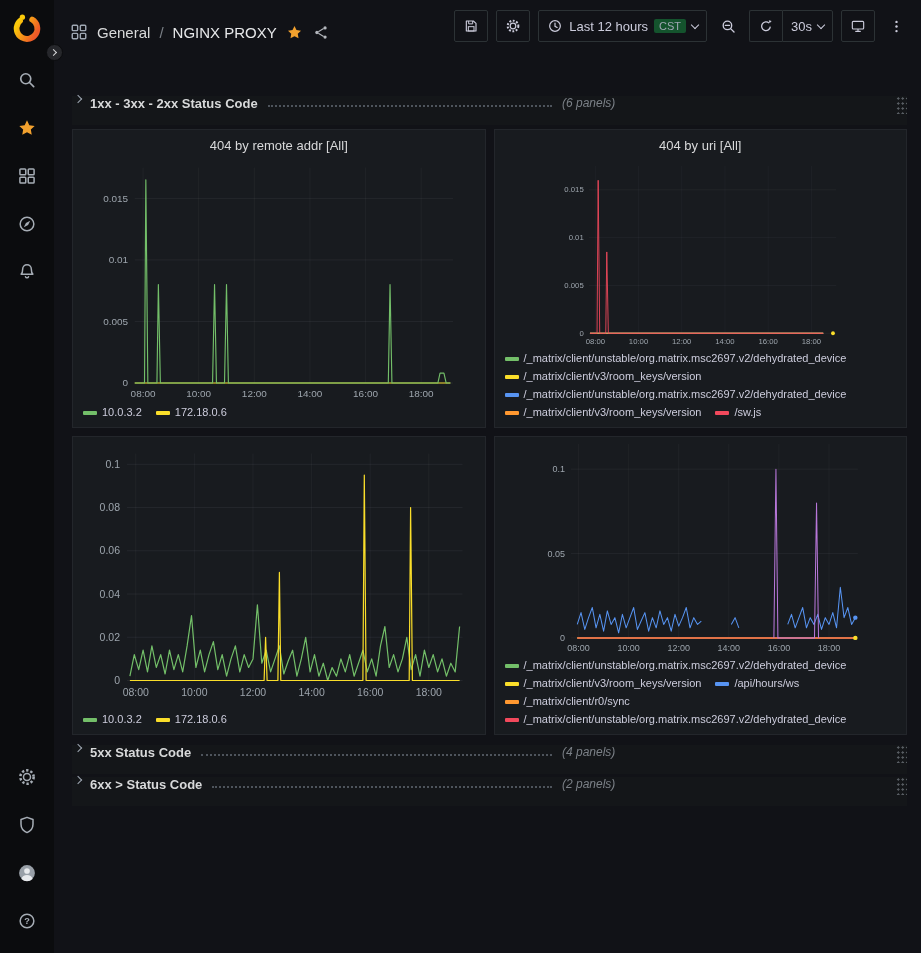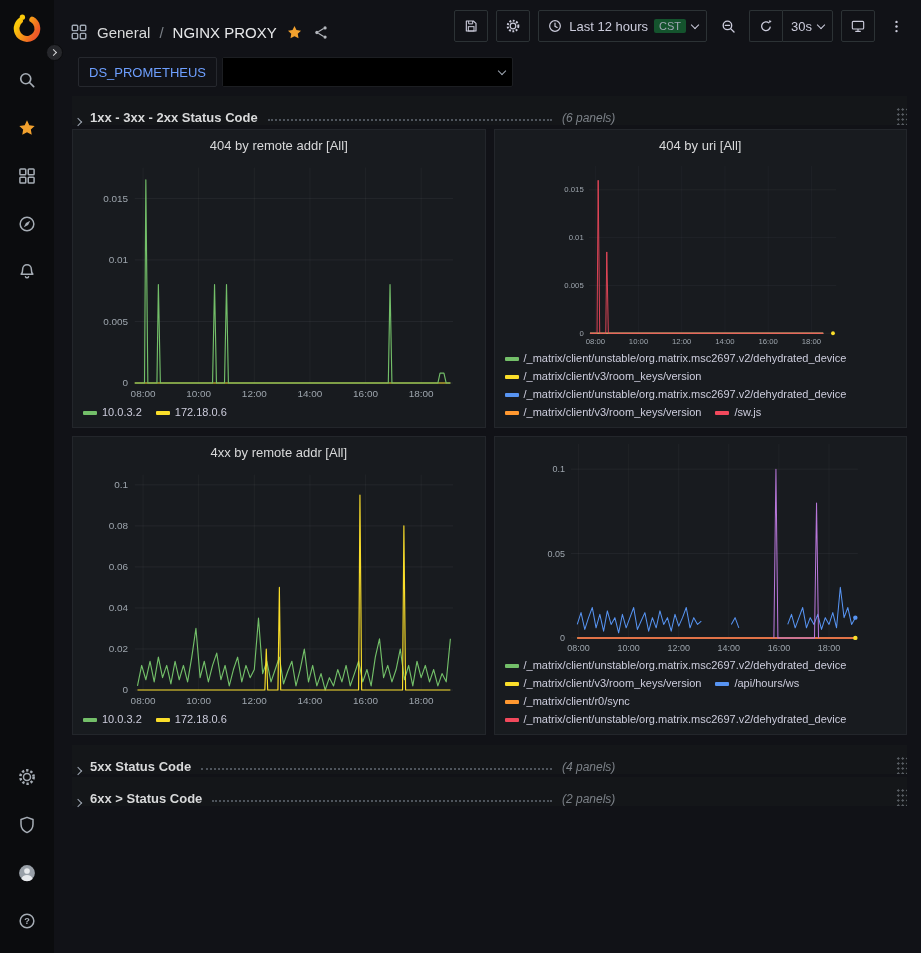--- a/index.html
+++ b/index.html
@@ -75,21 +75,21 @@
     display:flex; align-items:center; gap:8px; padding:0 9px;
     border:1px solid #26282e; border-radius:2px;
     background:#111217; color:#ccccdc; font-size:13px; cursor:pointer; font-family:inherit;
   }
   .var-value.redacted { padding:0 7px 0 0; background:#000; border-color:#1c1e22; }
   .black-box { width:268px; height:28px; background:#000; display:inline-block; }
   .var-value .chev { color:#9fa7b3; }
 
   
   .dash { flex:1; padding:4px 14px 0 18px; overflow:hidden; }
-  .row-head { display:flex; align-items:flex-end; height:29px; margin-bottom:3px; cursor:pointer; color:#d8d9da; }
+  .row-head { display:flex; align-items:flex-start; height:29px; margin-bottom:3px; cursor:pointer; color:#d8d9da; }
   .row-head.banded { background:#141619; }
   .row-chev { margin:0 9px 0 3px; color:#9fa7b3; flex:0 0 auto; }
   .row-title-wrap { display:flex; align-items:center; width:472px; min-width:0; }
   .row-title { font-size:13px; font-weight:700; white-space:nowrap; }
   .row-dots { flex:1; height:0; border-bottom:2px dotted #4e545c; margin:0 10px; transform:translateY(2px); }
   .row-count { font-size:12px; font-style:italic; color:#7b8087; white-space:nowrap; }
   .row-drag { margin-left:auto; width:11px; height:18px; cursor:grab;
     background-image:radial-gradient(circle,#585d63 1px,transparent 1.3px); background-size:4.5px 5px; }
 
   
@@ -275,27 +275,20 @@
           <svg viewBox="0 0 24 24">
             <circle cx="12" cy="5.5" r="1.7" fill="currentColor"></circle>
               <circle cx="12" cy="12" r="1.7" fill="currentColor"></circle>
               <circle cx="12" cy="18.5" r="1.7" fill="currentColor"></circle>
           </svg>
         </button>
       </div>
     </header>
 
     <div class="subnav">
-      <div class="var">
-        <span class="var-label">DS_PROMETHEUS</span>
-        <button class="var-value redacted">
-          <span class="black-box"></span>
-          <span class="chev down"></span>
-        </button>
-      </div>
     </div>
 
     <main class="dash">
 
       <div class="row-head banded">
         <span class="chev right row-chev"></span>
         <div class="row-title-wrap">
           <span class="row-title">1xx - 3xx - 2xx Status Code</span>
           <span class="row-dots"></span>
         </div>
@@ -397,23 +390,20 @@
                   <span>/_matrix/client/v3/room_keys/version</span>
                 </span>
                 <span class="legend-item">
                   <span class="legend-swatch" style="background: rgb(242, 73, 92);"></span>
                   <span>/sw.js</span>
                 </span>
               </div>
           </div>
         </section>
         <section class="panel">
-          <header class="panel-title">
-              <span>4xx by remote addr [All]</span>
-            </header>
           <div class="panel-body">
             <svg class="chart" viewBox="0 0 395.5 255">
                 <line x1="54.79039301310043" y1="8" x2="54.79039301310043" y2="235" stroke="rgba(204,204,220,0.05)" stroke-width="1"></line>
                 <text x="54.79039301310043" y="250" text-anchor="middle" fill="#9da5ad" font-size="10.5">08:00</text>
                 <line x1="113.39301310043668" y1="8" x2="113.39301310043668" y2="235" stroke="rgba(204,204,220,0.05)" stroke-width="1"></line>
                 <text x="113.39301310043668" y="250" text-anchor="middle" fill="#9da5ad" font-size="10.5">10:00</text>
                 <line x1="171.9956331877729" y1="8" x2="171.9956331877729" y2="235" stroke="rgba(204,204,220,0.05)" stroke-width="1"></line>
                 <text x="171.9956331877729" y="250" text-anchor="middle" fill="#9da5ad" font-size="10.5">12:00</text>
                 <line x1="230.5982532751092" y1="8" x2="230.5982532751092" y2="235" stroke="rgba(204,204,220,0.05)" stroke-width="1"></line>
                 <text x="230.5982532751092" y="250" text-anchor="middle" fill="#9da5ad" font-size="10.5">14:00</text>

